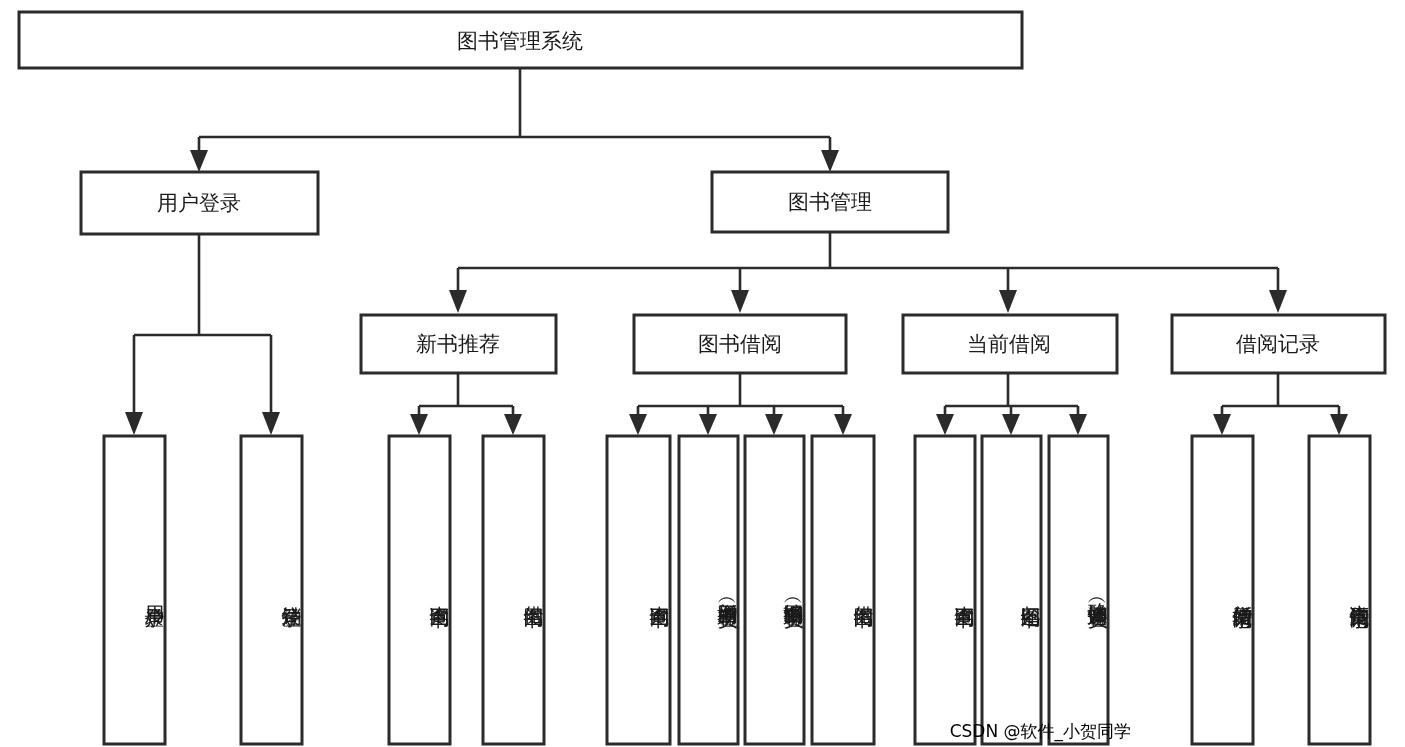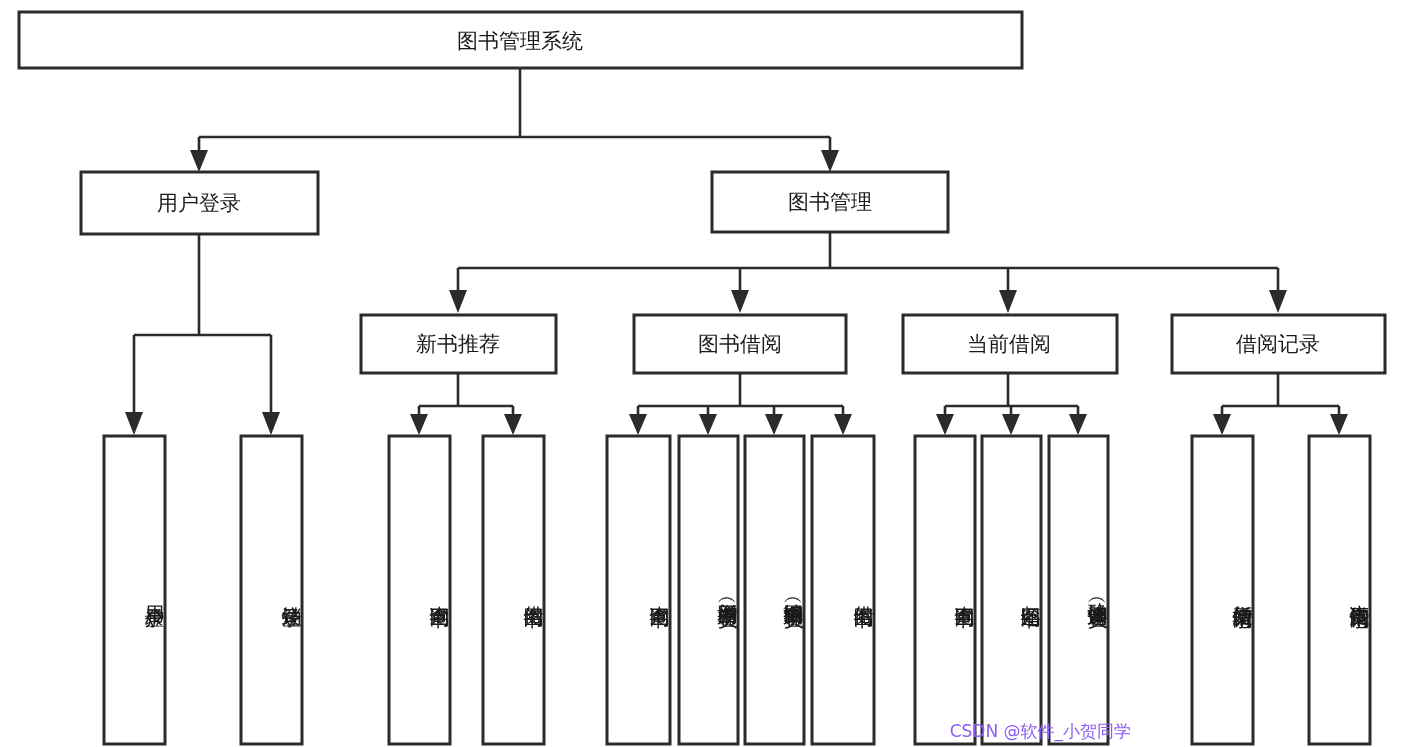--- a/index.html
+++ b/index.html
@@ -64,21 +64,21 @@
     align-items: flex-start;
     justify-content: center;
     pointer-events: none;
   }
   .watermark {
     position: absolute;
     right: 8px;
     bottom: 4px;
     font-family: "DejaVu Sans", "Liberation Sans", sans-serif;
     font-size: 17px;
-    color: #8b5cf6;
+    color: #000000;
     white-space: nowrap;
   }
 </style>
 </head>
 <body>
 
 <div id="diagram-root">
 
   <svg class="diagram" viewBox="0 0 1405 747" xmlns="http://www.w3.org/2000/svg">
 

